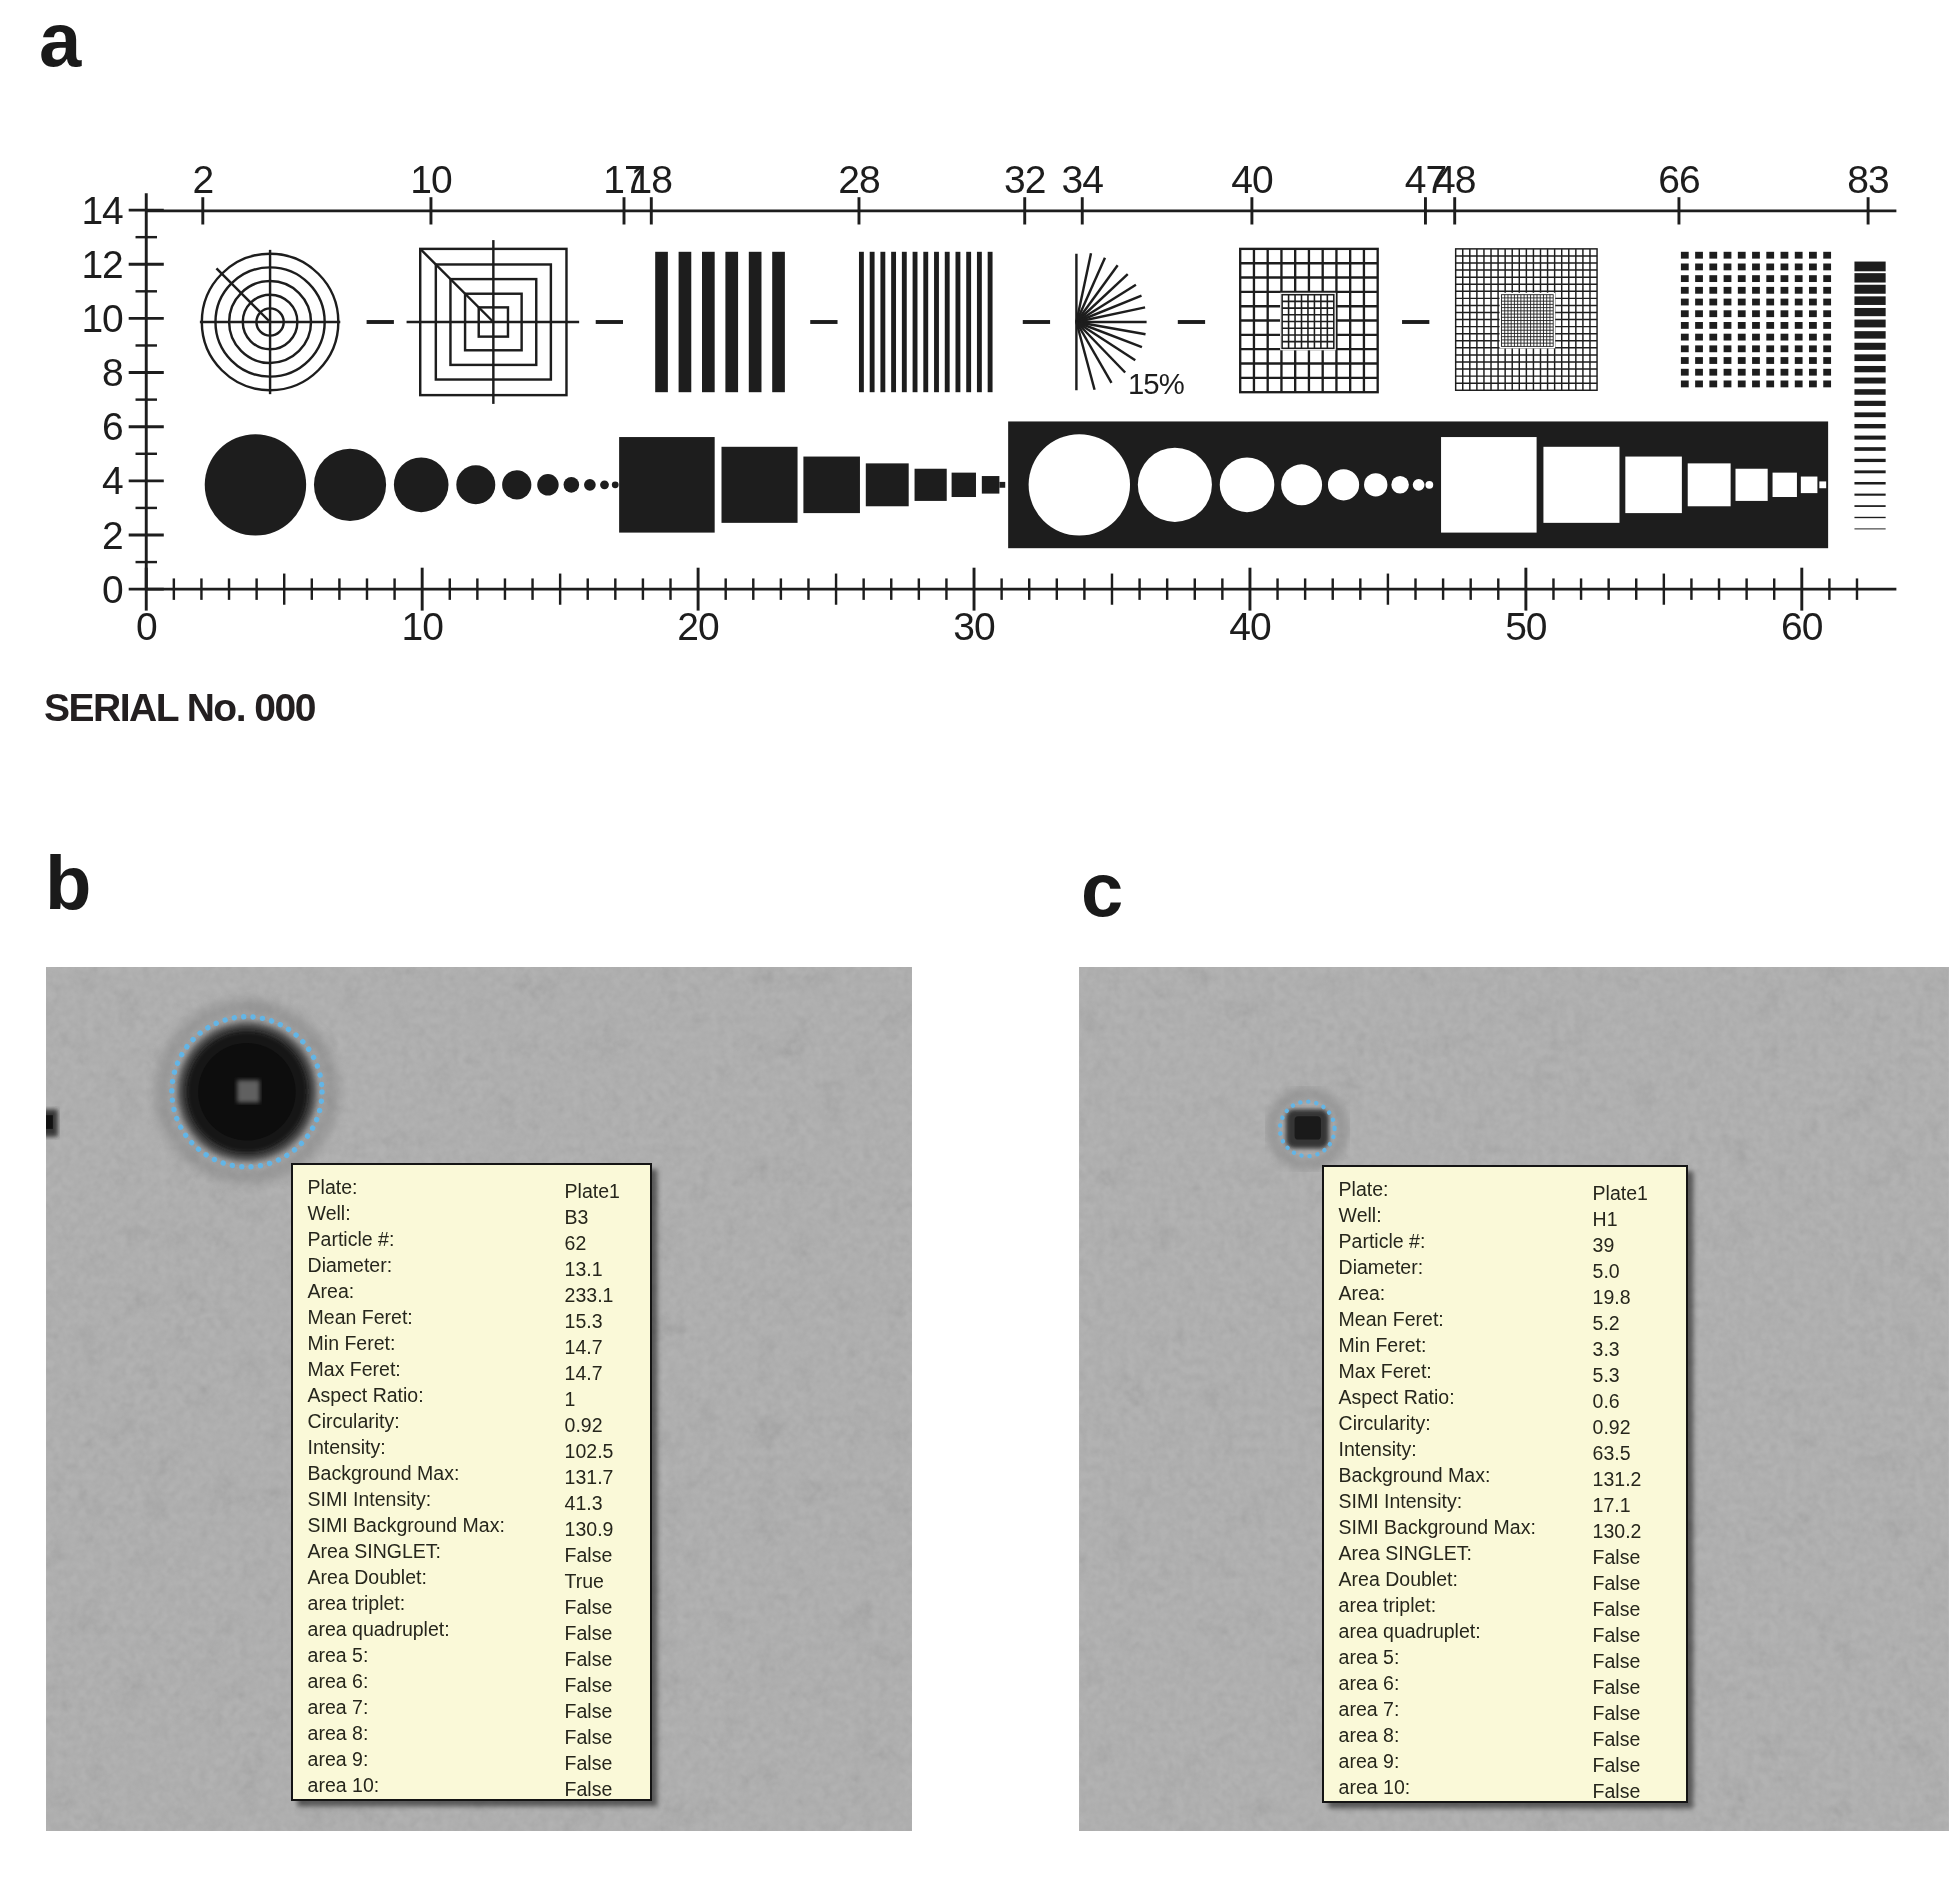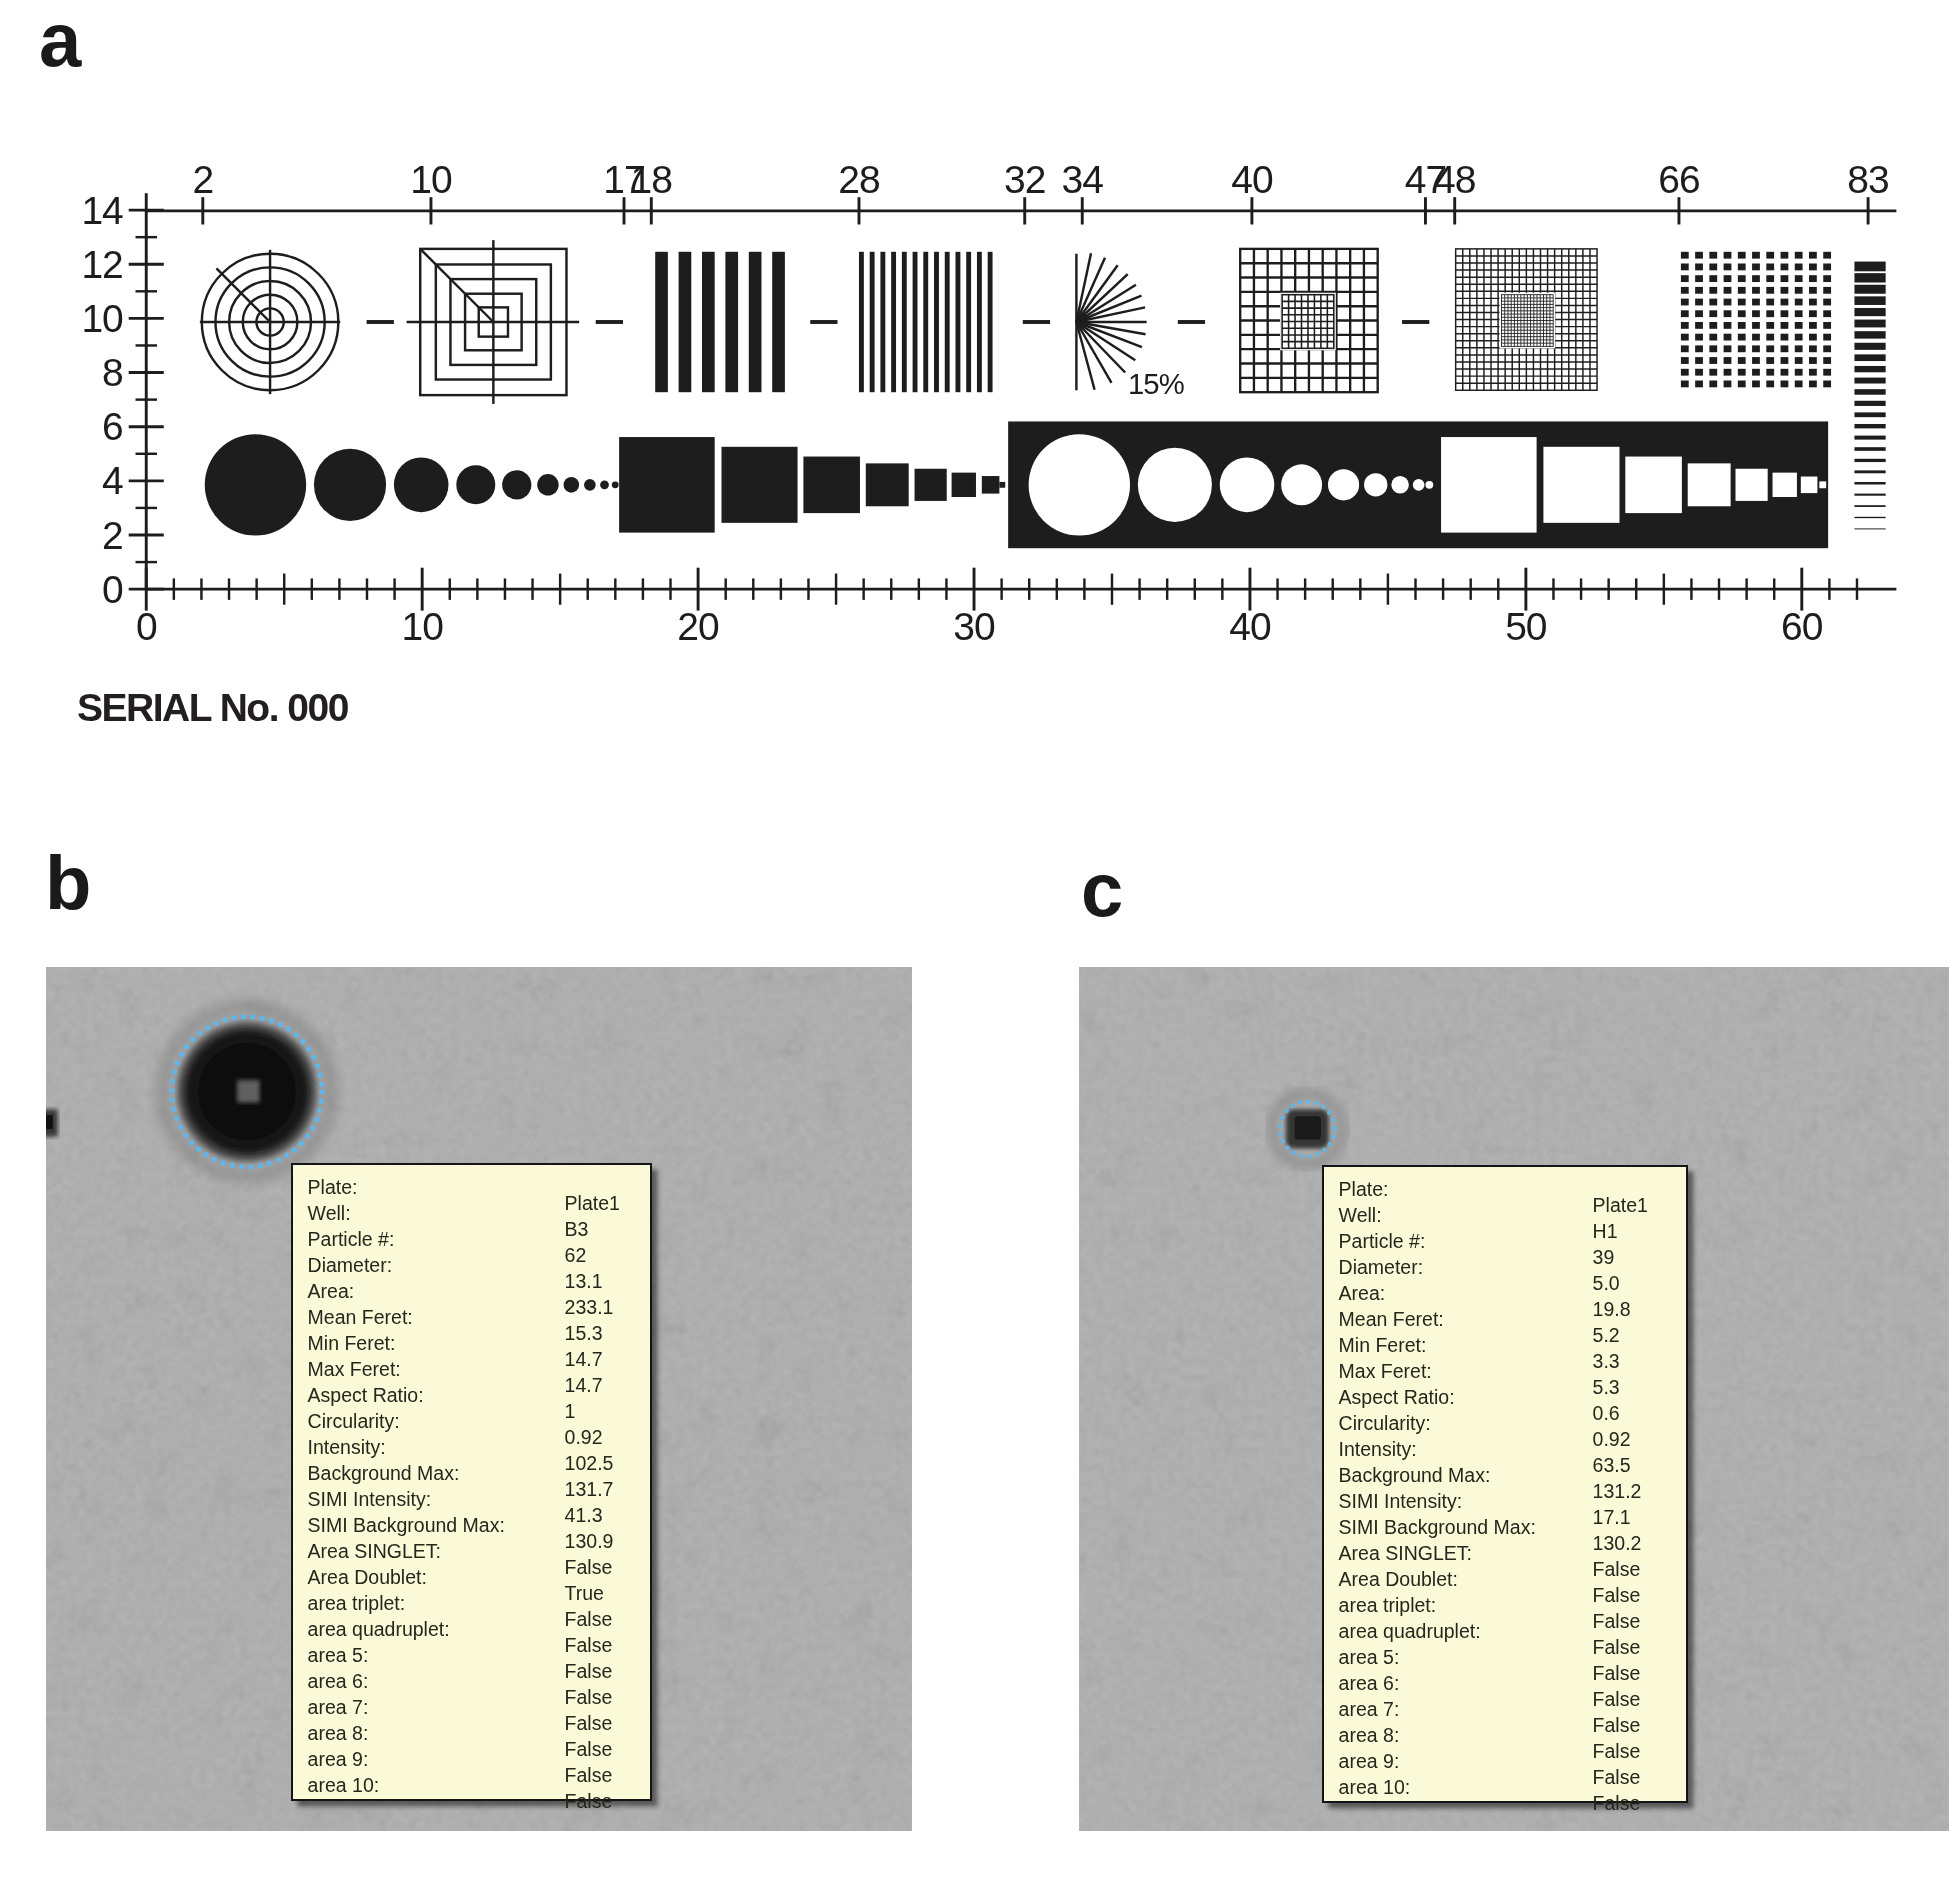--- a/index.html
+++ b/index.html
@@ -3,34 +3,34 @@
 <meta charset="utf-8">
 <style>
   html,body{margin:0;padding:0;background:#ffffff;}
   body{font-family:"Liberation Sans", sans-serif;}
   #figure{position:relative;width:1950px;height:1881px;background:#ffffff;overflow:hidden;}
   .panel-letter{position:absolute;font-weight:bold;font-size:76px;color:#1a1a1a;line-height:1;}
   #letter-a{left:39px;top:2px;}
   #letter-b{left:45px;top:845px;}
   #letter-c{left:1081px;top:852px;}
   .serial-text{position:absolute;top:686px;font-weight:bold;font-size:39px;color:#231f20;letter-spacing:-1.5px;white-space:nowrap;}
-  #serial-no{left:44px;margin-left:33px;}
+  #serial-no{left:44px;}
   #slide-title{left:671px;}
   #chart-svg{position:absolute;left:0;top:0;}
   #chart-svg text{font-family:"Liberation Sans", sans-serif;fill:#1d1d1d;letter-spacing:-1px;}
   .scan-panel{position:absolute;top:967px;height:864px;overflow:hidden;}
   #scan-b{left:46px;width:866px;}
   #scan-c{left:1079px;width:870px;}
   .scan-panel svg{position:absolute;left:0;top:0;}
   .info-box{position:absolute;width:361px;background:#faf9d8;border:2.4px solid #141414;
             box-shadow:5.9px 5.9px 4.9px rgba(0,0,0,0.5);padding:8.8px 0 7.8px 14.6px;box-sizing:border-box;}
   #info-b{left:245px;top:196px;height:638px;}
   #info-c{left:243px;top:198px;height:638px;width:366px;}
   .info-row{position:relative;height:26px;font-size:19.5px;color:#26261c;line-height:26px;white-space:nowrap;}
-  .info-row .val{position:absolute;top:16px;}
+  .info-row .val{position:absolute;top:4px;}
   #info-b .val{left:257px;}
   #info-c .val{left:254px;}
 </style>
 </head>
 <body>
 
 <div id="figure">
 
   <div id="letter-a" class="panel-letter">a</div>
 

